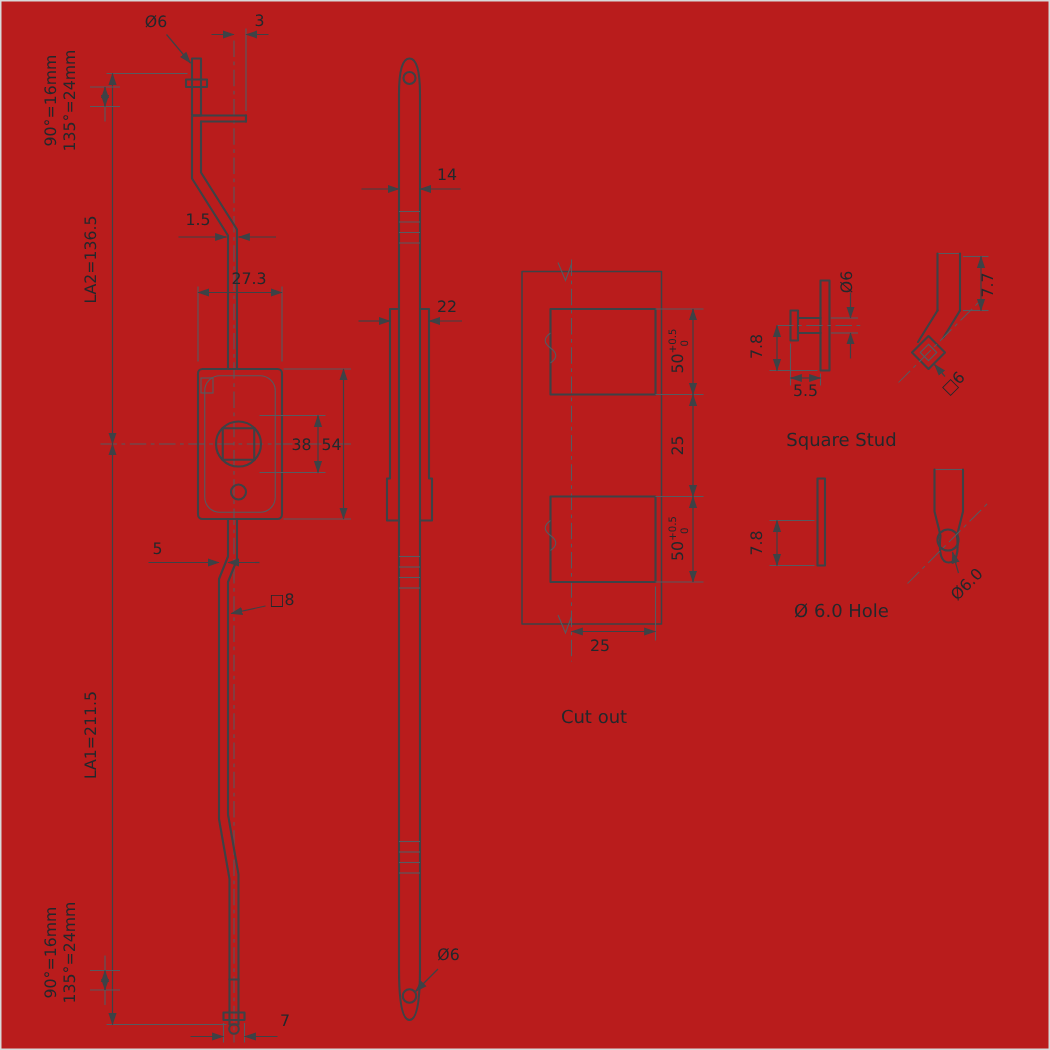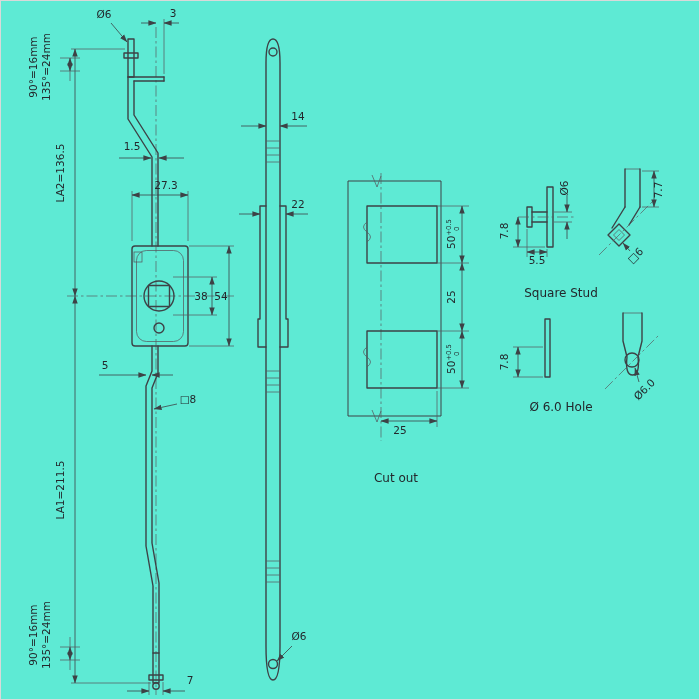--- a/index.html
+++ b/index.html
@@ -1,16 +1,16 @@
 <!DOCTYPE html>
 <html><head>
 <meta charset="utf-8">
 <style>
   html,body{margin:0;padding:0;background:#fff;}
-  #page{width:700px;height:700px;background:#5eead4;border:1px solid #d9d9d9;box-sizing:border-box;position:relative;font-family:"DejaVu Sans",sans-serif;text-align:center;}
+  #page{width:700px;height:700px;background:#b91c1c;border:1px solid #d9d9d9;box-sizing:border-box;position:relative;font-family:"DejaVu Sans",sans-serif;text-align:center;}
   svg{display:block;}
   .ol{fill:none;stroke:#3d4246;stroke-width:1.4;stroke-linejoin:round;stroke-linecap:round;}
   .ml{fill:none;stroke:#3d4246;stroke-width:1.0;stroke-linejoin:round;}
   .tl{fill:none;stroke:#565b60;stroke-width:0.75;}
   .cl{fill:none;stroke:#565b60;stroke-width:0.7;stroke-dasharray:11 3 2.5 3;}
   .dim{fill:none;stroke:#3d4246;stroke-width:0.8;}
   text.d{font-family:"DejaVu Sans",sans-serif;font-size:10.5px;fill:#23282c;}
   text.lbl{font-family:"DejaVu Sans",sans-serif;font-size:12px;fill:#23282c;}
   .tol{font-size:6.8px;}
 </style>

